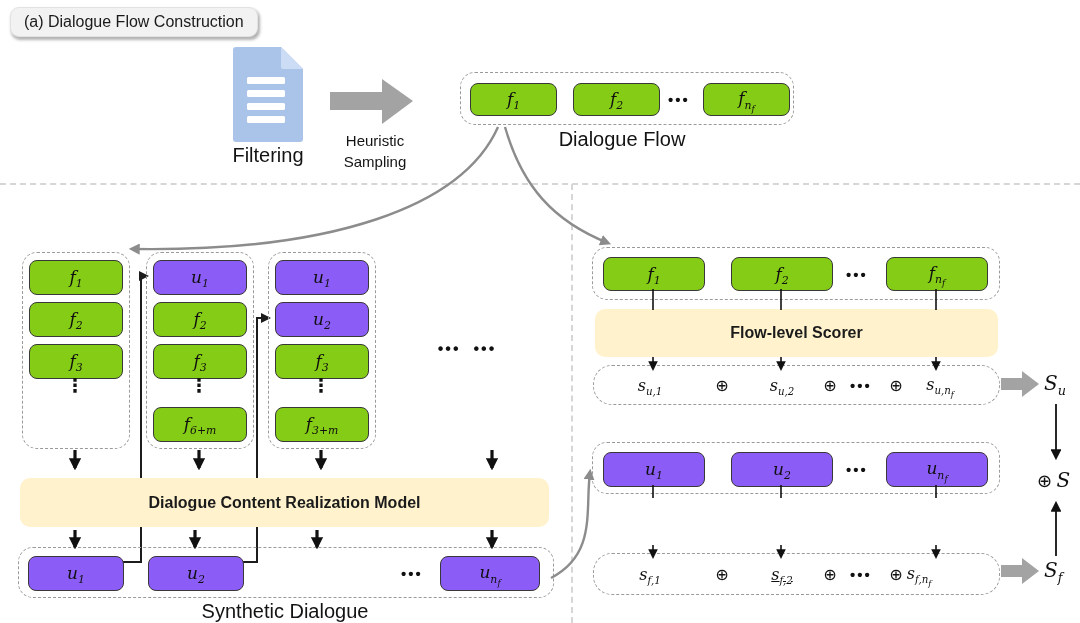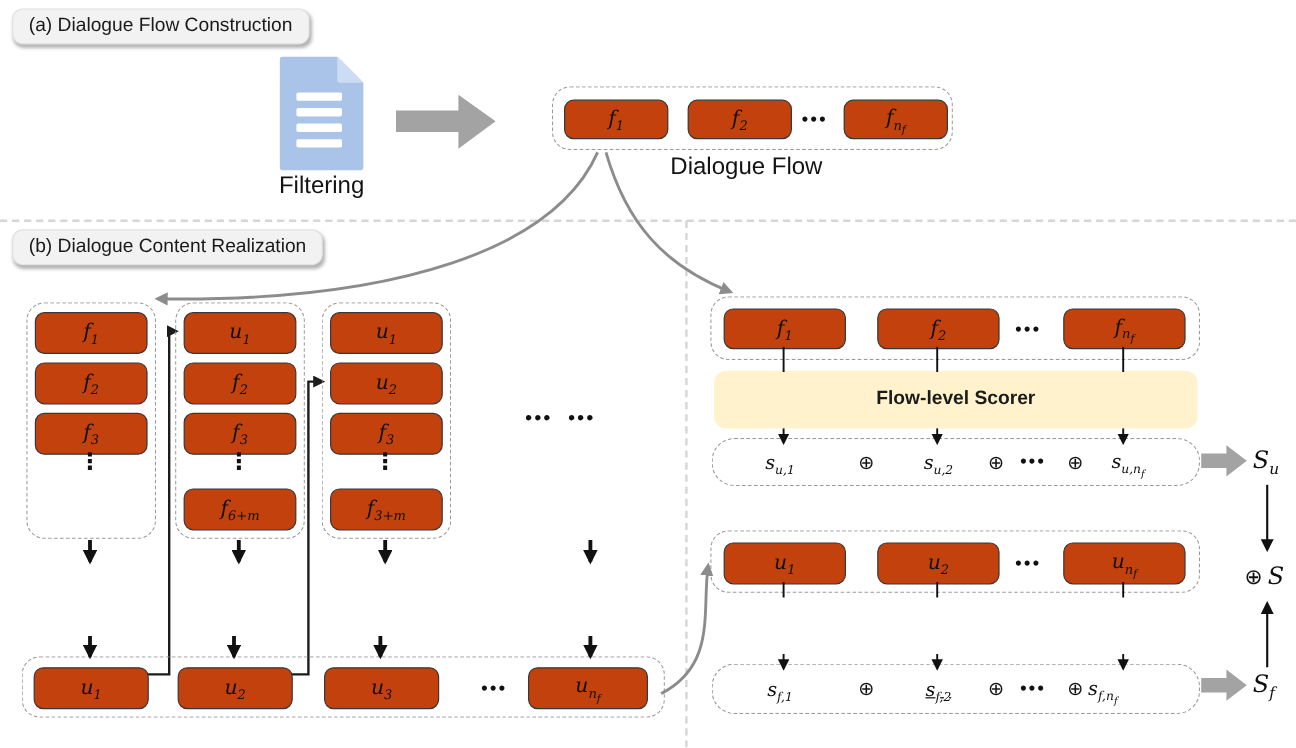--- a/index.html
+++ b/index.html
@@ -19,22 +19,22 @@
         padding:5px 13px;font-size:16px;font-weight:500;color:#1a1a1a;
         box-shadow:1.5px 2.5px 3px rgba(0,0,0,.30);white-space:nowrap;z-index:1;}
 
   
   .dashbox{position:absolute;border:1.6px dashed #9a9a9a;border-radius:15px;z-index:1;background:transparent;}
   .pill{border-radius:19px;}
 
   
   .box{position:absolute;border:1.4px solid #383838;border-radius:8px;display:flex;
        align-items:center;justify-content:center;z-index:1;}
-  .blue{background:#c2410c;}
-  .green{background:#c2410c;}
+  .blue{background:#84cc16;}
+  .green{background:#8b5cf6;}
   .yellow{position:absolute;background:#fff2cc;border-radius:10px;display:flex;align-items:center;
           justify-content:center;font-weight:bold;font-size:16px;color:#1b1b1b;z-index:1;}
 
   
   .math{font-family:"DejaVu Serif","Liberation Serif",serif;font-size:17px;line-height:1;color:#101010;}
   .math i{font-style:italic;}
   .math sub{font-size:64%;line-height:0;}
   .math sub sub{font-size:80%;}
   .mathlg{font-size:20px;}
   .mathsm{font-size:16px;}
@@ -72,35 +72,38 @@
   <svg class="abs content" style="left:233px;top:47px;z-index:1;" width="70" height="95" viewBox="0 0 70 95">
     <path d="M3,0 H48 L70,22 V92 Q70,95 67,95 H3 Q0,95 0,92 V3 Q0,0 3,0 Z" fill="#a9c4e8"></path>
     <path d="M48,0 L70,22 H50 Q48,22 48,20 Z" fill="#ccdcf4"></path>
     <rect x="14" y="30" width="38" height="7" rx="1.5" fill="#ffffff"></rect>
     <rect x="14" y="43" width="38" height="7" rx="1.5" fill="#ffffff"></rect>
     <rect x="14" y="56" width="38" height="7" rx="1.5" fill="#ffffff"></rect>
     <rect x="14" y="69" width="38" height="7" rx="1.5" fill="#ffffff"></rect>
   </svg>
   <div class="caption" style="left:210px;top:144px;width:116px;">Filtering</div>
 
+  <div class="caption" style="left:327px;top:130px;width:96px;font-size:15px;line-height:21px;">
+    <div>Heuristic</div>
+    <div>Sampling</div>
+  </div>
 
   <div class="dashbox" style="left:460px;top:72px;width:332px;height:51px;"></div>
   <div class="box blue" style="left:470px;top:83px;width:85px;height:31px;">
     <span class="math"><i>f</i><sub><i>1</i></sub></span>
   </div>
   <div class="box blue" style="left:573px;top:83px;width:85px;height:31px;">
     <span class="math"><i>f</i><sub><i>2</i></sub></span>
   </div>
   <div class="dots" style="left:661px;top:91px;width:36px;">•••</div>
   <div class="box blue" style="left:703px;top:83px;width:85px;height:31px;">
     <span class="math"><i>f</i><sub><i>n</i><sub><i>f</i></sub></sub></span>
   </div>
   <div class="caption" style="left:558px;top:128px;width:128px;">Dialogue Flow</div>
 
-  <div class="chip" style="left:10px;top:191px;">(b) Dialogue Content Realization</div>
 
   <div class="dashbox" style="left:22px;top:252px;width:106px;height:195px;"></div>
   <div class="dashbox" style="left:146px;top:252px;width:106px;height:195px;"></div>
   <div class="dashbox" style="left:268px;top:252px;width:106px;height:195px;"></div>
 
   <div class="box blue" style="left:29px;top:260px;width:92px;height:33px;">
     <span class="math"><i>f</i><sub><i>1</i></sub></span>
     </div>
   <div class="box blue" style="left:29px;top:302px;width:92px;height:33px;">
     <span class="math"><i>f</i><sub><i>2</i></sub></span>
@@ -133,35 +136,36 @@
   <div class="box blue" style="left:275px;top:344px;width:92px;height:33px;">
     <span class="math"><i>f</i><sub><i>3</i></sub></span>
     </div>
   <div class="vdots" style="left:311px;top:381px;width:20px;">⋮</div>
   <div class="box blue" style="left:275px;top:407px;width:92px;height:33px;">
     <span class="math"><i>f</i><sub><i>3+m</i></sub></span>
     </div>
 
   <div class="dots" style="left:407px;top:340px;width:120px;font-size:16px;">•••  •••</div>
 
+  <div class="yellow" style="left:20px;top:478px;width:529px;height:49px;">
+    <span>Dialogue Content Realization Model</span>
+  </div>
 
   <div class="dashbox" style="left:18px;top:547px;width:534px;height:49px;"></div>
   <div class="box green" style="left:28px;top:556px;width:94px;height:33px;">
     <span class="math"><i>u</i><sub><i>1</i></sub></span>
     </div>
   <div class="box green" style="left:148px;top:556px;width:94px;height:33px;">
     <span class="math"><i>u</i><sub><i>2</i></sub></span>
-    </div>
-  <div class="box green" style="left:270px;top:556px;width:94px;height:33px;">
-    <span class="math"><i>u</i><sub><i>3</i></sub></span>
     </div>
   <div class="dots" style="left:392px;top:565px;width:40px;">•••</div>
   <div class="box green" style="left:440px;top:556px;width:98px;height:33px;">
     <span class="math"><i>u</i><sub><i>n</i><sub><i>f</i></sub></sub></span>
     </div>
+  <div class="caption" style="left:183px;top:600px;width:204px;">Synthetic Dialogue</div>
 
 
   <div class="dashbox" style="left:592px;top:247px;width:406px;height:51px;"></div>
   <div class="box blue" style="left:603px;top:257px;width:100px;height:32px;">
     <span class="math"><i>f</i><sub><i>1</i></sub></span>
     </div>
   <div class="box blue" style="left:731px;top:257px;width:100px;height:32px;">
     <span class="math"><i>f</i><sub><i>2</i></sub></span>
     </div>
   <div class="dots" style="left:839px;top:266px;width:36px;">•••</div>

